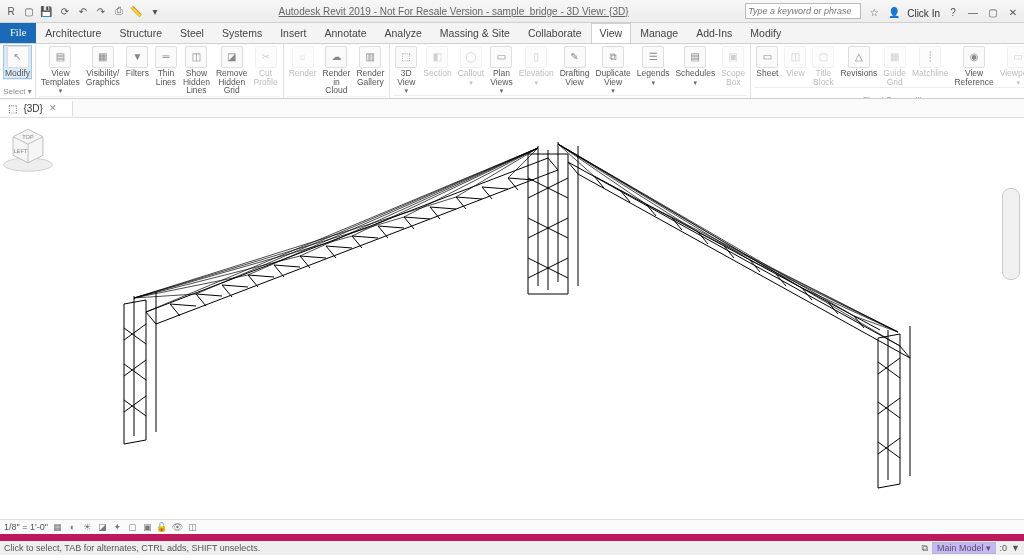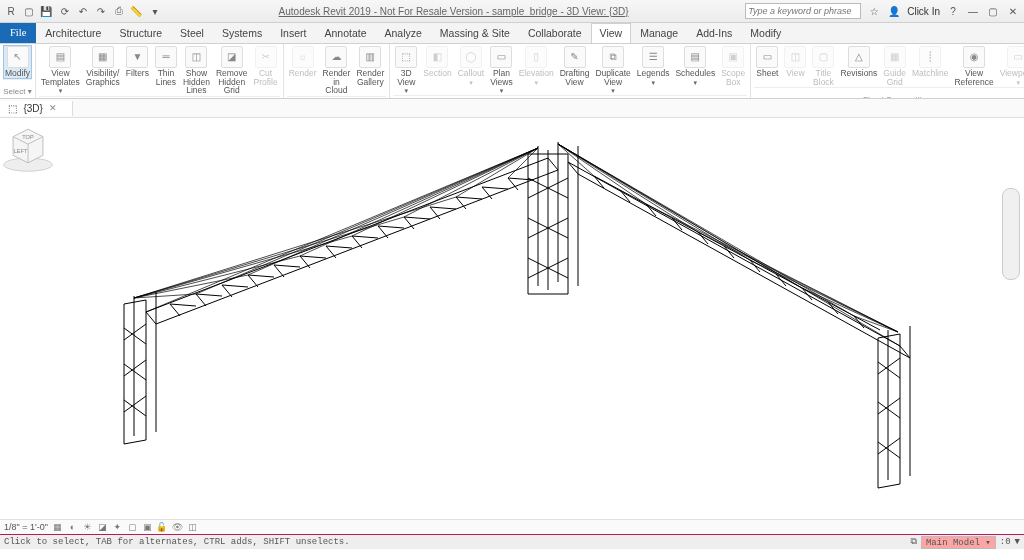--- a/index.html
+++ b/index.html
@@ -1,20 +1,20 @@
 <!DOCTYPE html>
 <html><head>
 <meta charset="utf-8">
 <style>
   html, body { margin:0; padding:0; width:1024px; height:560px; font-family:"Segoe UI",Arial,sans-serif; font-size:11px; background:#fff; overflow:hidden; color:#333; }
   .titlebar { height:22px; background:linear-gradient(#f7f7f7,#ececec); border-bottom:1px solid #d0d0d0; display:flex; align-items:center; padding:0 4px; font-size:10px; }
   .titlebar .qat { display:flex; gap:4px; align-items:center; }
   .titlebar .qat .q { width:14px; height:14px; display:flex; align-items:center; justify-content:center; color:#555; font-size:10px; }
   .titlebar .title { flex:1; text-align:center; color:#666; font-size:10px;text-decoration:underline; }
-  .titlebar .right { display:flex; gap:6px; align-items:center; }
+  .titlebar .right { display:flex; gap:6px; align-items:flex-end; }
   .titlebar .search { width:110px; height:14px; border:1px solid #bbb; font-size:9px; padding:0 2px; color:#888; font-style:italic; }
   .titlebar .wbtn { width:14px; height:14px; display:flex; align-items:center; justify-content:center; color:#555; }
   .tabs { height:20px; background:#f4f4f4; border-bottom:1px solid #d0d0d0; display:flex; align-items:flex-end; font-size:10.5px; }
   .tabs .file { background:#1a6bb7; color:#fff; padding:3px 10px; height:14px; line-height:14px;font-family:Liberation Serif, serif; }
   .tabs .tab { padding:3px 8px; color:#444; border:1px solid transparent; border-bottom:none; height:13px; line-height:13px; }
   .tabs .tab.active { background:#fff; border-color:#d0d0d0; }
   .ribbon { height:54px; background:#fff; border-bottom:1px solid #d0d0d0; display:flex; font-size:8.5px; overflow:hidden; }
   .panel { border-right:1px solid #e3e3e3; display:flex; flex-direction:column; padding:1px 3px 0; }
   .panel .tools { display:flex; gap:2px; flex:1; align-items:flex-start; }
   .panel .label { text-align:center; color:#888; font-size:8px; padding:7px 0; border-top:1px solid #eee; }
@@ -24,23 +24,23 @@
   .tool.active { background:#dbe9f7; border:1px solid #9fc5e8; padding:0 1px; }
   .doc-tabs { height:18px; background:#fafafa; border-bottom:1px solid #e0e0e0; display:flex; align-items:center; font-size:10px; }
   .doc-tab { padding:2px 16px 2px 8px; border-right:1px solid #ddd; background:#fff; display:flex; gap:6px; align-items:center; }
   .doc-tab .x { color:#888; font-size:9px; }
   .viewport { position:relative; height:416px; background:#fff; }
   .viewport svg { position:absolute; inset:0; }
   .viewcube { position:absolute; top:6px; right:22px; width:56px; height:56px; }
   .navbar { position:absolute; top:70px; right:4px; width:16px; height:90px; background:#f0f0f0; border:1px solid #ccc; border-radius:8px; }
   .vp-footer { position:absolute; left:0; right:0; bottom:0; height:14px; background:#fafafa; border-top:1px solid #e0e0e0; display:flex; align-items:center; font-size:9px; color:#555; padding:0 4px; gap:4px; }
   .vp-footer .ico { width:11px; height:11px; display:inline-flex; align-items:center; justify-content:center; color:#777; }
-  .statusbar { height:14px; background:#eee; border-top:1px solid #be185d; font-size:9px; color:#555; display:flex; align-items:center; padding:0 4px; gap:8px;font-family:Liberation Mono, monospace; }
+  .statusbar { height:14px; background:#eee; border-top:7px solid #be185d; font-size:9px; color:#555; display:flex; align-items:center; padding:0 4px; gap:8px; }
   .statusbar .right { margin-left:auto; display:flex; gap:4px; align-items:center; }
-  .statusbar .dd { border:1px solid #bbb; padding:0 4px; background:#fca5a5; }
+  .statusbar .dd { border:1px solid #bbb; padding:0 4px; background:#c4b5fd; }
   .drop { font-size:7px; vertical-align:middle; color:#666; }
 </style>
 </head>
 <body>
 
 <div class="titlebar">
   <div class="qat">
     <span class="q">R</span>
     <span class="q">▢</span>
     <span class="q">💾</span>

